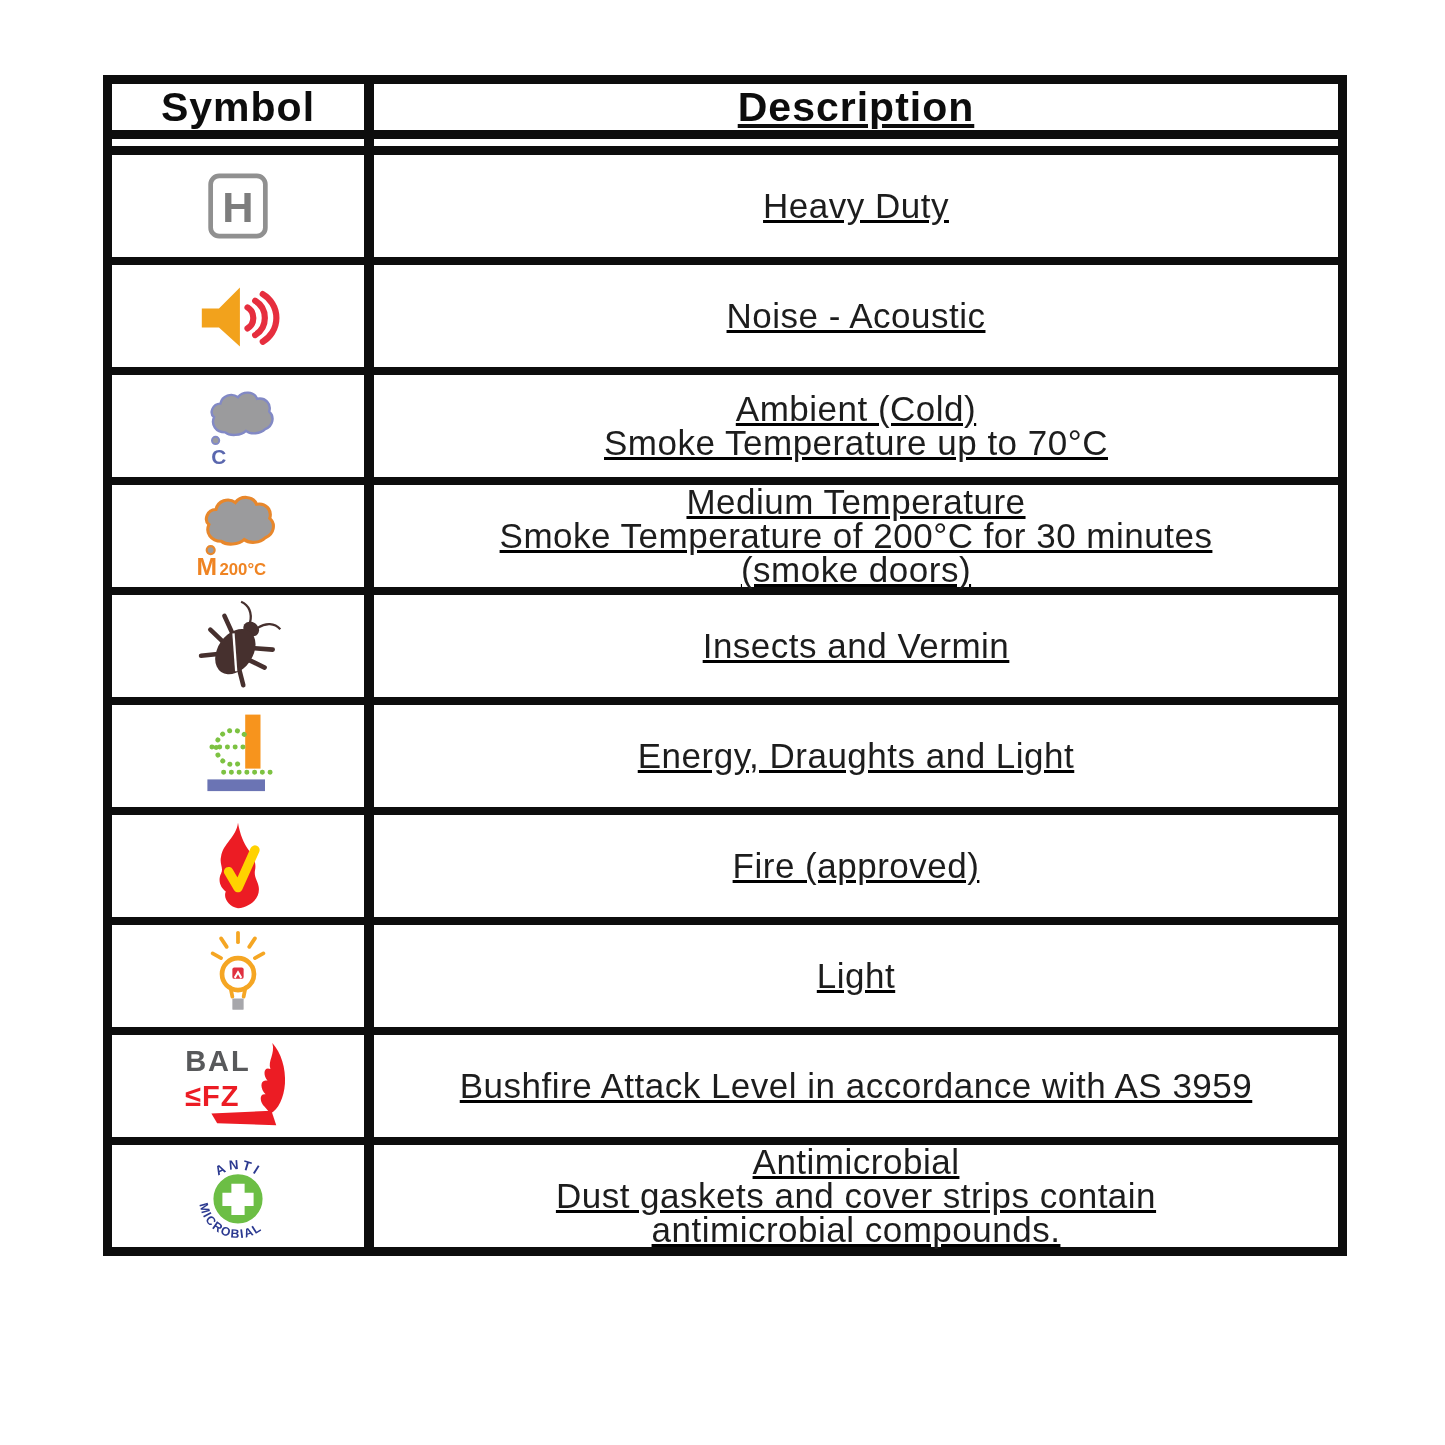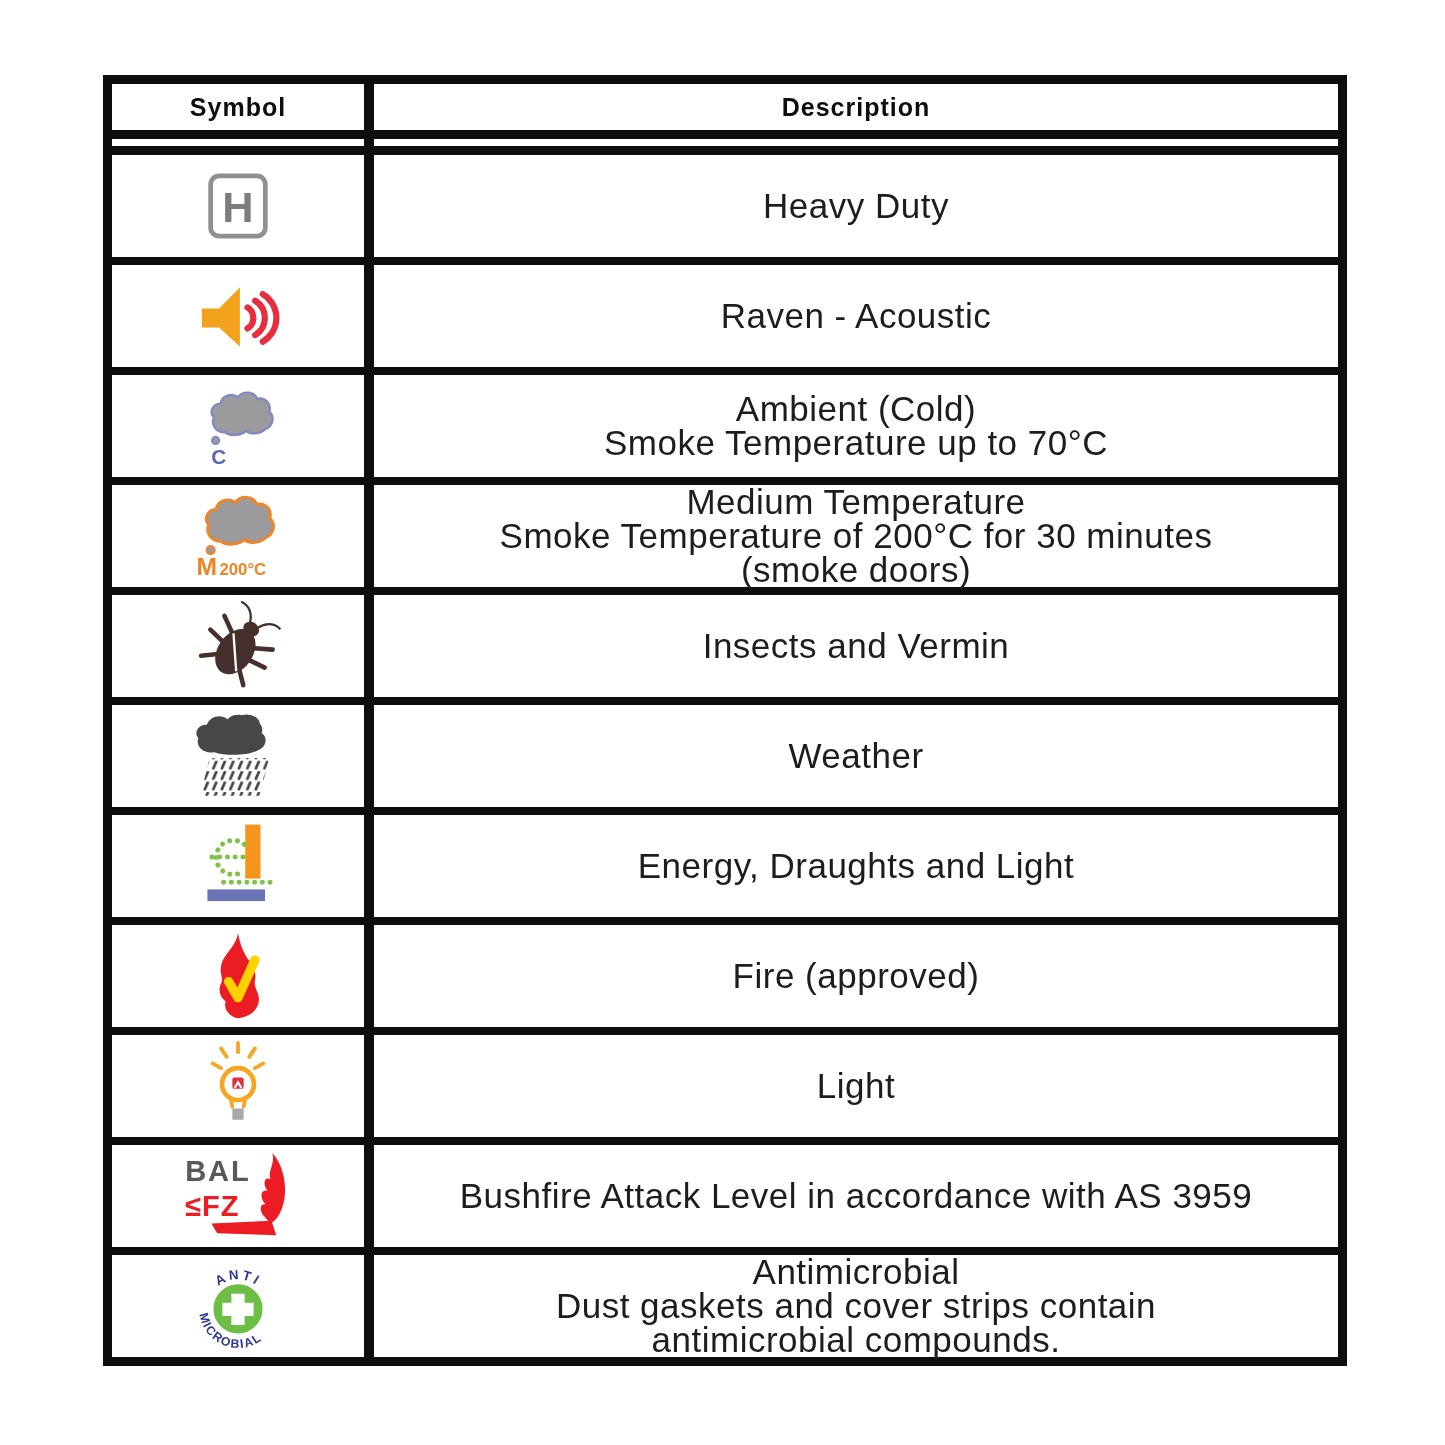--- a/index.html
+++ b/index.html
@@ -5,24 +5,24 @@
   html,body{margin:0;padding:0;background:#ffffff;}
   .page{position:relative;width:1445px;height:1445px;background:#ffffff;overflow:hidden;
         font-family:"Liberation Sans","DejaVu Sans",sans-serif;}
   .tbl{position:absolute;left:103px;top:75px;width:1244px;border:9px solid #0d0d0d;
        box-sizing:border-box;background:#fff;}
   .row{display:flex;box-sizing:border-box;}
   .cell{box-sizing:border-box;}
   .sym{width:262px;flex:none;border-right:10px solid #0d0d0d;
        display:flex;align-items:center;justify-content:center;}
   .desc{flex:1;display:flex;flex-direction:column;align-items:center;justify-content:center;
-        text-align:center;padding:16px 14px;}
+        text-align:center;padding:16px 14px;text-decoration:underline;}
   .row.header{height:55px;border-bottom:9px solid #0d0d0d;}
   .row.header .cell{display:flex;align-items:center;justify-content:center;
-        font-weight:bold;font-size:25px;color:#0d0d0d;letter-spacing:1px;}
+        font-weight:bold;font-size:41px;color:#0d0d0d;letter-spacing:1px;}
   .row.spacer{height:7px;}
   .row.body{height:110px;border-top:8px solid #0d0d0d;}
   .row.body.first{height:111px;border-top:9px solid #0d0d0d;}
   .line{font-size:35px;line-height:34px;color:#1d1d1d;letter-spacing:0.5px;}
   svg text, svg textPath{font-family:"Liberation Sans","DejaVu Sans",sans-serif;}
 </style>
 </head>
 <body>
 
 <div class="page">
@@ -52,21 +52,21 @@
             <svg width="96" height="80" viewBox="0 0 100 84">
     <polygon points="12,34 30,34 52,12 52,74 30,54 12,54" fill="#F2A21C"></polygon>
     <g fill="none" stroke="#E62E3E" stroke-width="6.5" stroke-linecap="round">
       <path d="M60,33 A13,13 0 0 1 60,55"></path>
       <path d="M68,26 A21,21 0 0 1 68,62"></path>
       <path d="M76,19 A29,29 0 0 1 76,69"></path>
     </g>
   </svg>
           </div>
     <div class="cell desc">
-            <div class="line">Raven - Acoustic</div>
+            <div class="line">Noise - Acoustic</div>
           </div>
   </div>
         <div class="row body">
     <div class="cell sym">
             <svg width="80" height="92" viewBox="0 0 100 112">
     <g>
       <path d="M34,64 C22,64 16,54 20,45 C14,40 18,28 28,28 C30,18 42,14 50,20 C56,12 70,12 74,22 C84,20 92,28 89,38 C96,44 94,56 84,60 C78,66 66,67 60,62 C54,68 40,69 34,64 Z" fill="#9b9b9d" stroke="#8289c5" stroke-width="3"></path>
       <circle cx="22" cy="74" r="4.5" fill="#9b9b9d" stroke="#8289c5" stroke-width="2.5"></circle>
     </g>
     <text x="26" y="104" text-anchor="middle" font-size="26" font-weight="bold" fill="#5a67ae">C</text>
@@ -115,39 +115,20 @@
       <line x1="37" y1="42" x2="63" y2="74" stroke="#ffffff" stroke-width="2.5"></line>
     </g>
   </svg>
           </div>
     <div class="cell desc">
             <div class="line">Insects and Vermin</div>
           </div>
   </div>
         <div class="row body">
     <div class="cell sym">
-            <svg width="104" height="96" viewBox="0 0 110 100">
-    <defs>
-      <pattern id="rainp" width="9" height="11" patternUnits="userSpaceOnUse">
-        <line x1="5" y1="1" x2="2" y2="8" stroke="#474749" stroke-width="3" stroke-linecap="round"></line>
-      </pattern>
-    </defs>
-    <g>
-      <ellipse cx="64" cy="16" rx="14" ry="10" fill="#474749"></ellipse>
-      <path d="M30,46 C18,48 10,40 13,31 C8,26 13,16 22,17 C25,8 37,5 44,11 C50,4 63,5 67,13 C76,11 83,18 80,26 C87,30 85,41 76,44 C66,50 40,50 30,46 Z" fill="#474749"></path>
-    </g>
-    <polygon points="25,52 88,52 78,92 15,92" fill="url(#rainp)"></polygon>
-  </svg>
-          </div>
-    <div class="cell desc">
-            <div class="line">Weather</div>
-          </div>
-  </div>
-        <div class="row body">
-    <div class="cell sym">
             <svg width="90" height="94" viewBox="0 0 100 100">
     <rect x="58" y="4" width="17" height="60" fill="#F7941D"></rect>
     <g fill="none" stroke="#7DC242" stroke-width="5.5" stroke-linecap="round" stroke-dasharray="0.1 8.5">
       <path d="M57,26 A19,19 0 1 0 57,55"></path>
       <path d="M21,40 L57,40"></path>
       <path d="M34,68 L88,68"></path>
     </g>
     <rect x="16" y="76" width="64" height="13" fill="#6b74b4"></rect>
   </svg>
           </div>

